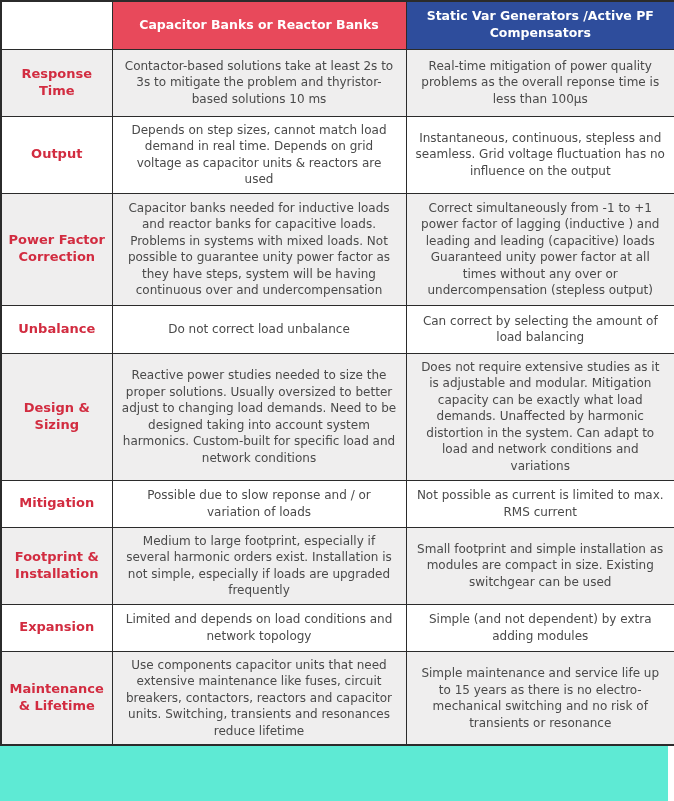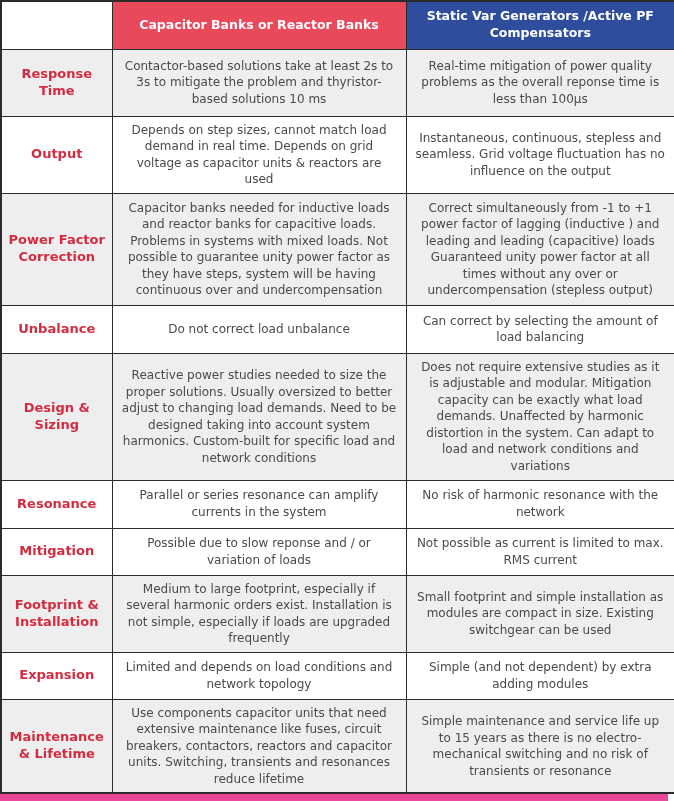--- a/index.html
+++ b/index.html
@@ -5,21 +5,21 @@
   html, body {
     margin: 0;
     padding: 0;
     background: #ffffff;
     font-family: "DejaVu Sans", "Liberation Sans", sans-serif;
   }
   #page {
     width: 668px;
     height: 801px;
     box-sizing: border-box;
-    background: #ec4899;
+    background: #5eead4;
   }
   table.cmp {
     width: 674px;
     border-collapse: collapse;
     table-layout: fixed;
     border: 2px solid var(--border, #2b2b2b);
   }
   table.cmp col.c1 { width: 111px; }
   table.cmp col.c2 { width: 294px; }
   table.cmp col.c3 { width: 269px; }
@@ -94,25 +94,20 @@
         <tr class="plain" style="height: 48px;">
           <td class="rowlabel">Unbalance</td>
           <td class="body">Do not correct load unbalance</td>
           <td class="body">Can correct by selecting the amount of load balancing</td>
         </tr>
         <tr class="shaded" style="height: 112px;">
           <td class="rowlabel">Design &amp; Sizing</td>
           <td class="body">Reactive power studies needed to size the proper solutions. Usually oversized to better adjust to changing load demands. Need to be designed taking into account system harmonics. Custom-built for specific load and network conditions</td>
           <td class="body">Does not require extensive studies as it is adjustable and modular. Mitigation capacity can be exactly what load demands. Unaffected by harmonic distortion in the system. Can adapt to load and network conditions and variations</td>
         </tr>
-        <tr class="plain" style="height: 48px;">
-          <td class="rowlabel">Resonance</td>
-          <td class="body">Parallel or series resonance can amplify currents in the system</td>
-          <td class="body">No risk of harmonic resonance with the network</td>
-        </tr>
         <tr class="plain" style="height: 47px;">
           <td class="rowlabel">Mitigation</td>
           <td class="body">Possible due to slow reponse and / or variation of loads</td>
           <td class="body">Not possible as current is limited to max. RMS current</td>
         </tr>
         <tr class="shaded" style="height: 68px;">
           <td class="rowlabel">Footprint &amp; Installation</td>
           <td class="body">Medium to large footprint, especially if several harmonic orders exist. Installation is not simple, especially if loads are upgraded frequently</td>
           <td class="body">Small footprint and simple installation as modules are compact in size. Existing switchgear can be used</td>
         </tr>

